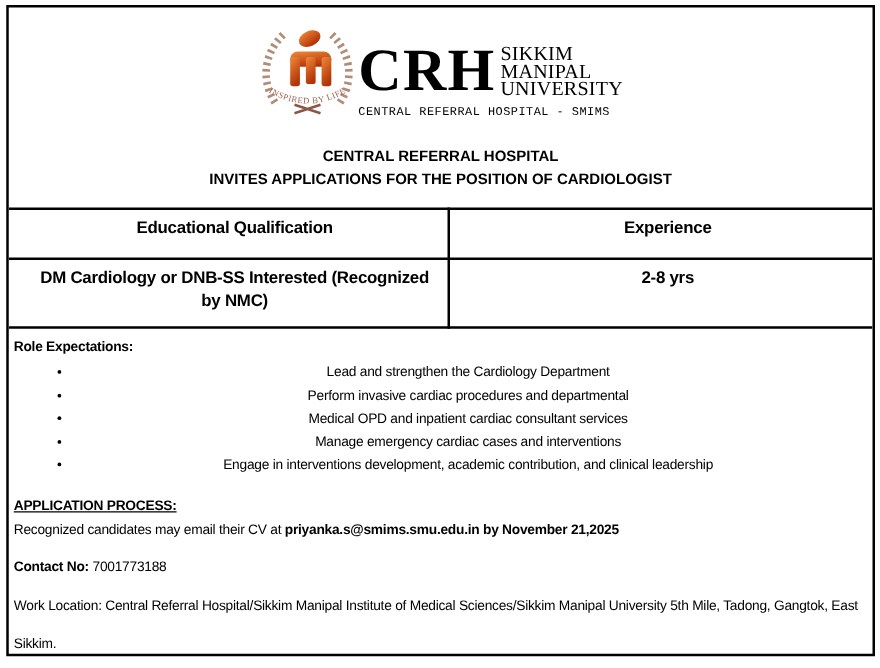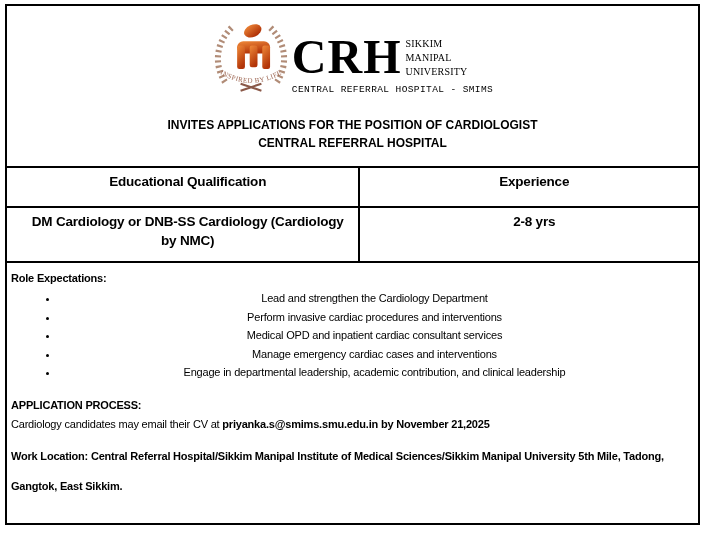--- a/index.html
+++ b/index.html
@@ -26,21 +26,21 @@
   .emblem { width: 78px; height: 88px; flex: 0 0 auto; }
   .logo-text { margin-left: 2px; }
   .logo-row { display: flex; align-items: flex-start; margin-top: 16px; }
   .crh-acronym {
     font-family: "Liberation Serif", serif;
     font-weight: bold; font-size: 48px; line-height: 46px;
     letter-spacing: 1px;
   }
   .smu-lines {
     font-family: "Liberation Serif", serif;
-    font-size: 10px; line-height: 14px; letter-spacing: 0.2px;
+    font-size: 16px; line-height: 14px; letter-spacing: 0.2px;
     margin-left: 4px; margin-top: 3px;
     white-space: pre-line;
   }
   .crh-subtitle {
     font-family: Liberation Mono, monospace;
     font-size: 9.5px; letter-spacing: 0.4px;
     margin-top: 4px;
   }
   
   .doc-title {
@@ -66,25 +66,25 @@
   .qual-table thead tr { height: 40px; }
   .qual-table tbody tr { height: 55px; }
   
   .body-section {
     padding: 6px 8px 0 4px;
     font-size: 11px; letter-spacing: -0.2px;
   }
   .role-heading { font-weight: bold; line-height: 18px; margin: 0; }
   ul.role-list { margin: 2px 0 0 0; padding-left: 48px; }
   ul.role-list li { line-height: 18.5px; text-align: center; }
-  .app-heading { font-weight: bold; line-height: 18px; margin: 14px 0 0 0; }
+  .app-heading { font-weight: bold; line-height: 18px; margin: 14px 0 0 0; text-decoration: underline; }
   .app-line { margin: 1px 0 0 0; line-height: 19px; }
   .app-line b { letter-spacing: -0.2px; }
   .contact-line { margin: 11px 0 0 0; line-height: 18px; }
-  .work-location { margin: 7px 0 0 0; line-height: 30px; font-weight: bold; }
+  .work-location { margin: 7px 0 0 0; line-height: 30px; font-weight: normal; }
 </style>
 </head>
 <body>
 
 <div class="canvas">
   <div class="page">
 
     <div class="logo-block">
       <svg class="emblem" viewBox="0 0 90 100">
         <defs>
@@ -116,57 +116,61 @@
           <div class="crh-acronym">CRH</div>
           <div class="smu-lines">SIKKIM
 MANIPAL
 UNIVERSITY</div>
         </div>
         <div class="crh-subtitle">CENTRAL REFERRAL HOSPITAL - SMIMS</div>
       </div>
     </div>
 
     <div class="doc-title">
+      <div>CENTRAL REFERRAL HOSPITAL</div>
       <div>INVITES APPLICATIONS FOR THE POSITION OF CARDIOLOGIST</div>
-      <div>CENTRAL REFERRAL HOSPITAL</div>
     </div>
 
     <table class="qual-table">
       <colgroup>
           <col style="width:51%">
           <col style="width:49%">
         </colgroup>
       <thead>
         <tr>
           <th>Educational Qualification</th>
           <th>Experience</th>
         </tr>
       </thead>
       <tbody>
         <tr>
-          <td>DM Cardiology or DNB-SS Cardiology (Cardiology by NMC)</td>
+          <td>DM Cardiology or DNB-SS Interested (Recognized by NMC)</td>
           <td>2-8 yrs</td>
         </tr>
       </tbody>
     </table>
 
     <div class="body-section">
       <p class="role-heading">Role Expectations:</p>
       <ul class="role-list">
         <li>Lead and strengthen the Cardiology Department</li>
-        <li>Perform invasive cardiac procedures and interventions</li>
+        <li>Perform invasive cardiac procedures and departmental</li>
         <li>Medical OPD and inpatient cardiac consultant services</li>
         <li>Manage emergency cardiac cases and interventions</li>
-        <li>Engage in departmental leadership, academic contribution, and clinical leadership</li>
+        <li>Engage in interventions development, academic contribution, and clinical leadership</li>
       </ul>
 
       <p class="app-heading">APPLICATION PROCESS:</p>
       <p class="app-line">
-        <span>Cardiology candidates may email their CV at</span>
+        <span>Recognized candidates may email their CV at</span>
         <b>priyanka.s@smims.smu.edu.in by November 21,2025</b>
       </p>
 
+      <p class="contact-line">
+        <b>Contact No:</b>
+        <span>7001773188</span>
+      </p>
 
       <p class="work-location">Work Location: Central Referral Hospital/Sikkim Manipal Institute of Medical Sciences/Sikkim Manipal University 5th Mile, Tadong, Gangtok, East Sikkim.</p>
     </div>
 
   </div>
 </div>
 
 </body></html>

